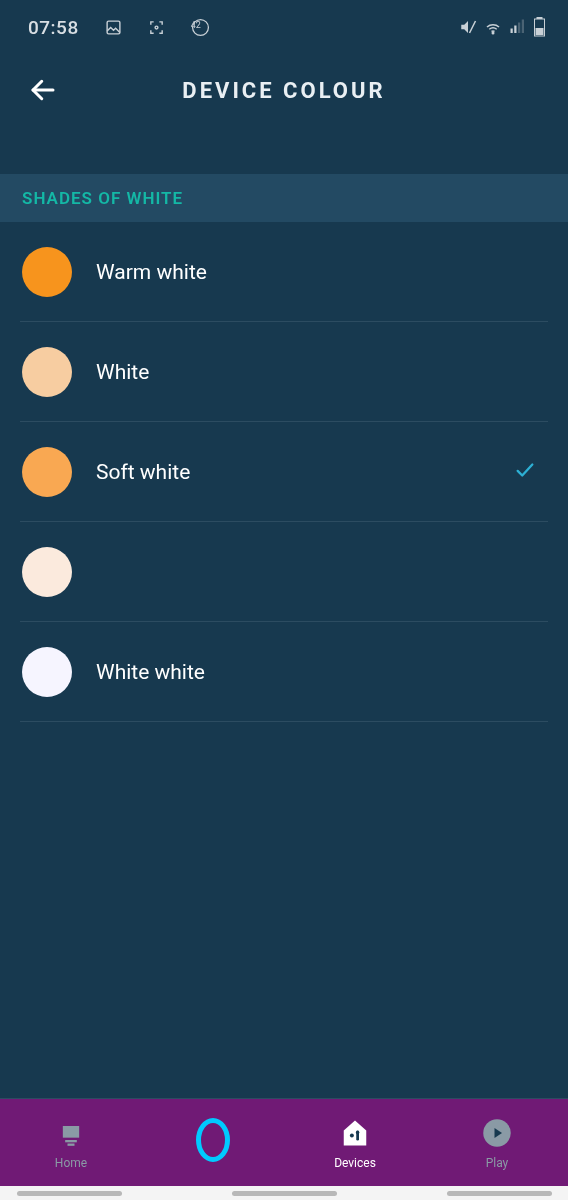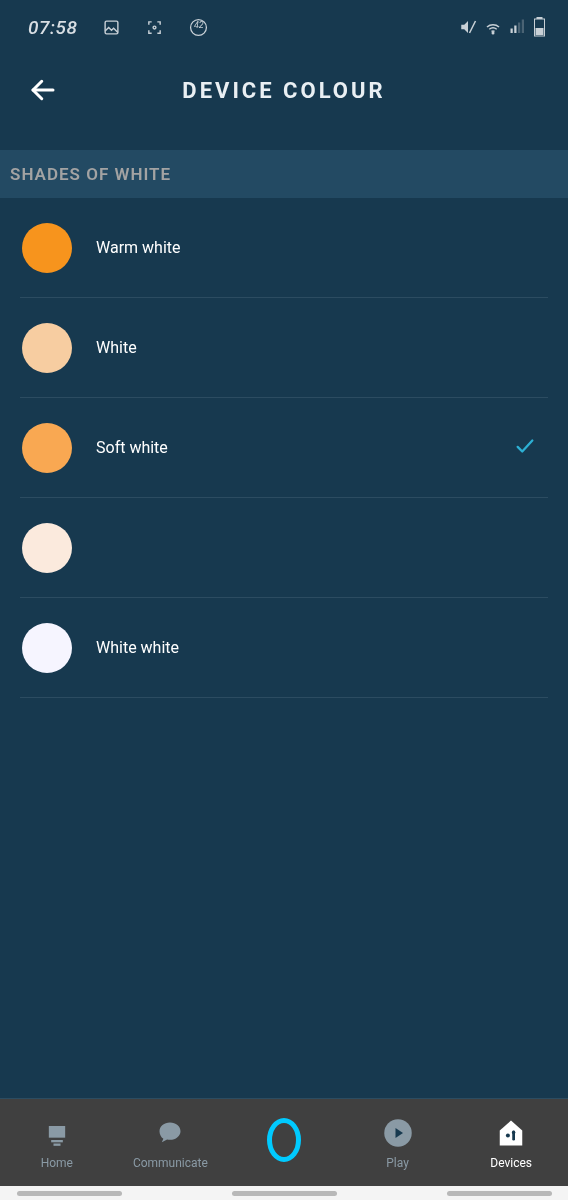--- a/index.html
+++ b/index.html
@@ -14,21 +14,21 @@
     }
     .status-bar {
       height: 54px;
       display: flex;
       align-items: center;
       justify-content: space-between;
       padding: 0 22px 0 28px;
       font-size: 18px;
       color: #d8dee3;
     }
-    .status-left { display: flex; align-items: center; gap: 26px; font-style: italic; }
+    .status-left { display: flex; align-items: center; gap: 26px; }
     .status-right { display: flex; align-items: center; gap: 6px; }
     .status-time { font-weight: 500; letter-spacing: 0.5px; font-size: 19px; }
     .status-icon { color: #c8d0d6; display: flex; align-items: center; }
     .header {
       height: 60px;
       display: flex;
       align-items: center;
       position: relative;
       margin-top: 6px;
     }
@@ -46,27 +46,27 @@
     }
     .page-title {
       width: 100%;
       text-align: center;
       font-size: 22px;
       font-weight: 700;
       letter-spacing: 3px;
       color: #e9eff3;
     }
     .section-header {
-      margin-top: 30px;
+      margin-top: 54px;
       background: #234a63;
-      padding: 14px 20px 14px 10px;
+      padding: 14px 20px 14px 22px;
       font-size: 17px;
       font-weight: 600;
       letter-spacing: 1px;
-      color: #a3a3a3;
+      color: #14b8a6;
     }
     .list {
       padding: 0 20px;
     }
     .row {
       display: flex;
       align-items: center;
       height: 100px;
       border-bottom: 1px solid #2c4c61;
       cursor: pointer;
@@ -74,41 +74,41 @@
     }
     .swatch {
       width: 50px;
       height: 50px;
       border-radius: 50%;
       flex: 0 0 50px;
       margin-left: 2px;
     }
     .row-label {
       margin-left: 24px;
-      font-size: 16px;
+      font-size: 21px;
       color: #ffffff;
       font-weight: 400;
     }
     .check {
       position: absolute;
       right: 8px;
       top: 50%;
       transform: translateY(-50%);
       color: #2db0d4;
     }
     .bottom-nav {
       position: absolute;
       left: 0; right: 0;
       bottom: 14px;
       height: 88px;
       border-top: 1px solid #2c4c61;
       display: flex;
       align-items: center;
       justify-content: space-around;
-      background: #404040;
+      background: #701a75;
     }
     .nav-item {
       display: flex;
       flex-direction: column;
       align-items: center;
       gap: 6px;
       width: 20%;
       cursor: pointer;
       color: #8a9aa5;
     }
@@ -148,21 +148,21 @@
     <span class="status-icon">
       <svg width="17" height="17" viewBox="0 0 24 24" fill="none" stroke="currentColor" stroke-width="2">
           <path d="M4 8V4h4M20 8V4h-4M4 16v4h4M20 16v4h-4"></path>
           <circle cx="12" cy="12" r="2"></circle>
         </svg>
     </span>
     <span class="status-icon" style="position:relative;">
       <svg width="19" height="19" viewBox="0 0 24 24" fill="none" stroke="currentColor" stroke-width="1.6">
           <circle cx="12" cy="12" r="10"></circle>
         </svg>
-      <span style="position:absolute;left:0;right:0;top:2px;text-align:center;font-size:9px;">42</span>
+      <span style="position:absolute;left:0;right:0;top:2px;text-align:left;font-size:9px;">42</span>
     </span>
   </div>
   <div class="status-right">
     <span class="status-icon">
       <svg width="18" height="18" viewBox="0 0 24 24" fill="currentColor">
           <path d="M3 9v6h4l5 5V4L7 9H3z"></path>
           <line x1="22" y1="4" x2="14" y2="20" stroke="currentColor" stroke-width="2"></line>
         </svg>
     </span>
     <span class="status-icon">
@@ -234,51 +234,43 @@
       <svg width="28" height="28" viewBox="0 0 24 24" fill="#8a9aa5">
           <rect x="5" y="6" width="14" height="10"></rect>
           <rect x="7" y="18" width="10" height="2"></rect>
           <rect x="9" y="21" width="6" height="2"></rect>
         </svg>
     </div>
     <span class="nav-label">Home</span>
   </div>
   <div class="nav-item">
     <div class="nav-icon">
-      <svg width="28" height="28" viewBox="0 0 24 24" fill="#8a9aa5">
-          <path d="M12 3c5 0 9 3.3 9 7.4 0 4.1-4 7.4-9 7.4-.9 0-1.7-.1-2.5-.3L5 20l1.3-3.1C4.3 15.5 3 13.1 3 10.4 3 6.3 7 3 12 3z"></path>
-        </svg>
-    </div>
-    <span class="nav-label">Communicate</span>
-  </div>
-  <div class="nav-item">
-    <div class="nav-icon">
       <div class="alexa-ring"></div>
     </div>
     <span class="nav-label"></span>
-  </div>
-  <div class="nav-item">
-    <div class="nav-icon">
-      <svg width="30" height="30" viewBox="0 0 24 24" fill="#8a9aa5">
-          <circle cx="12" cy="12" r="11"></circle>
-          <path d="M10 8l6 4-6 4z" fill="#17394f"></path>
-        </svg>
-    </div>
-    <span class="nav-label">Play</span>
   </div>
   <div class="nav-item active">
     <div class="nav-icon">
       <svg width="30" height="30" viewBox="0 0 24 24" fill="#ffffff">
           <path d="M12 2l9 8v12H3V10l9-8z"></path>
           <circle cx="9.5" cy="14" r="1.6" fill="#17394f"></circle>
           <rect x="13" y="10" width="2.2" height="8" rx="1" fill="#17394f"></rect>
           <circle cx="14.1" cy="11.5" r="1.4" fill="#17394f"></circle>
         </svg>
     </div>
     <span class="nav-label">Devices</span>
   </div>
+  <div class="nav-item">
+    <div class="nav-icon">
+      <svg width="30" height="30" viewBox="0 0 24 24" fill="#8a9aa5">
+          <circle cx="12" cy="12" r="11"></circle>
+          <path d="M10 8l6 4-6 4z" fill="#17394f"></path>
+        </svg>
+    </div>
+    <span class="nav-label">Play</span>
+  </div>
 </div>
 
 <div class="gesture-bar">
   <div class="pill"></div>
   <div class="pill"></div>
   <div class="pill"></div>
 </div>
 
 </body></html>

